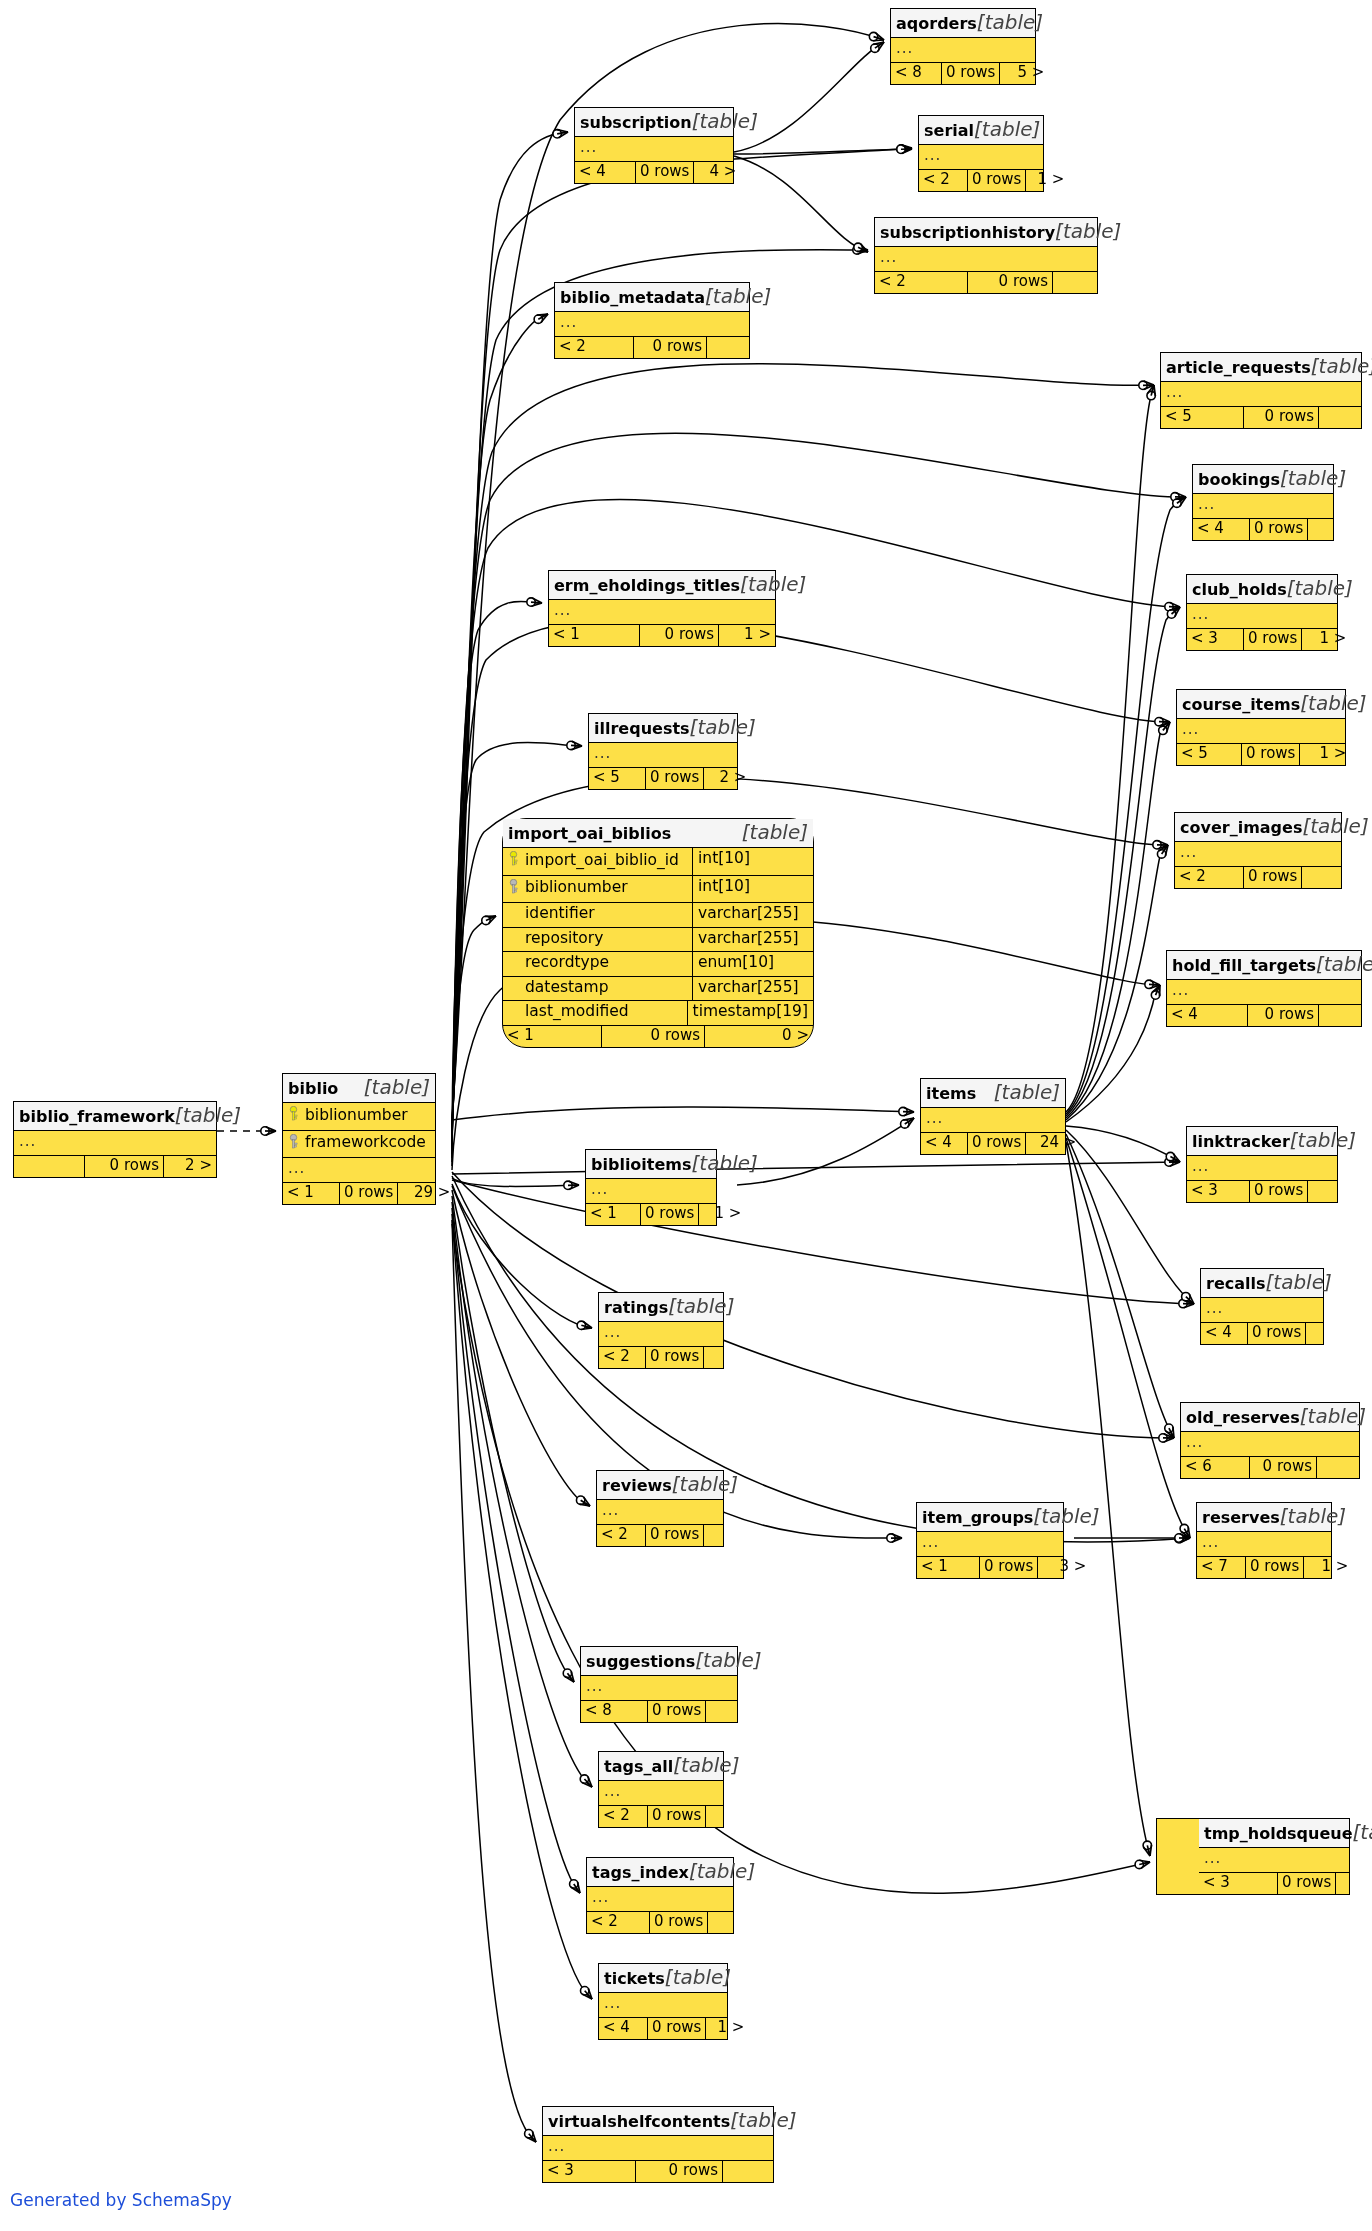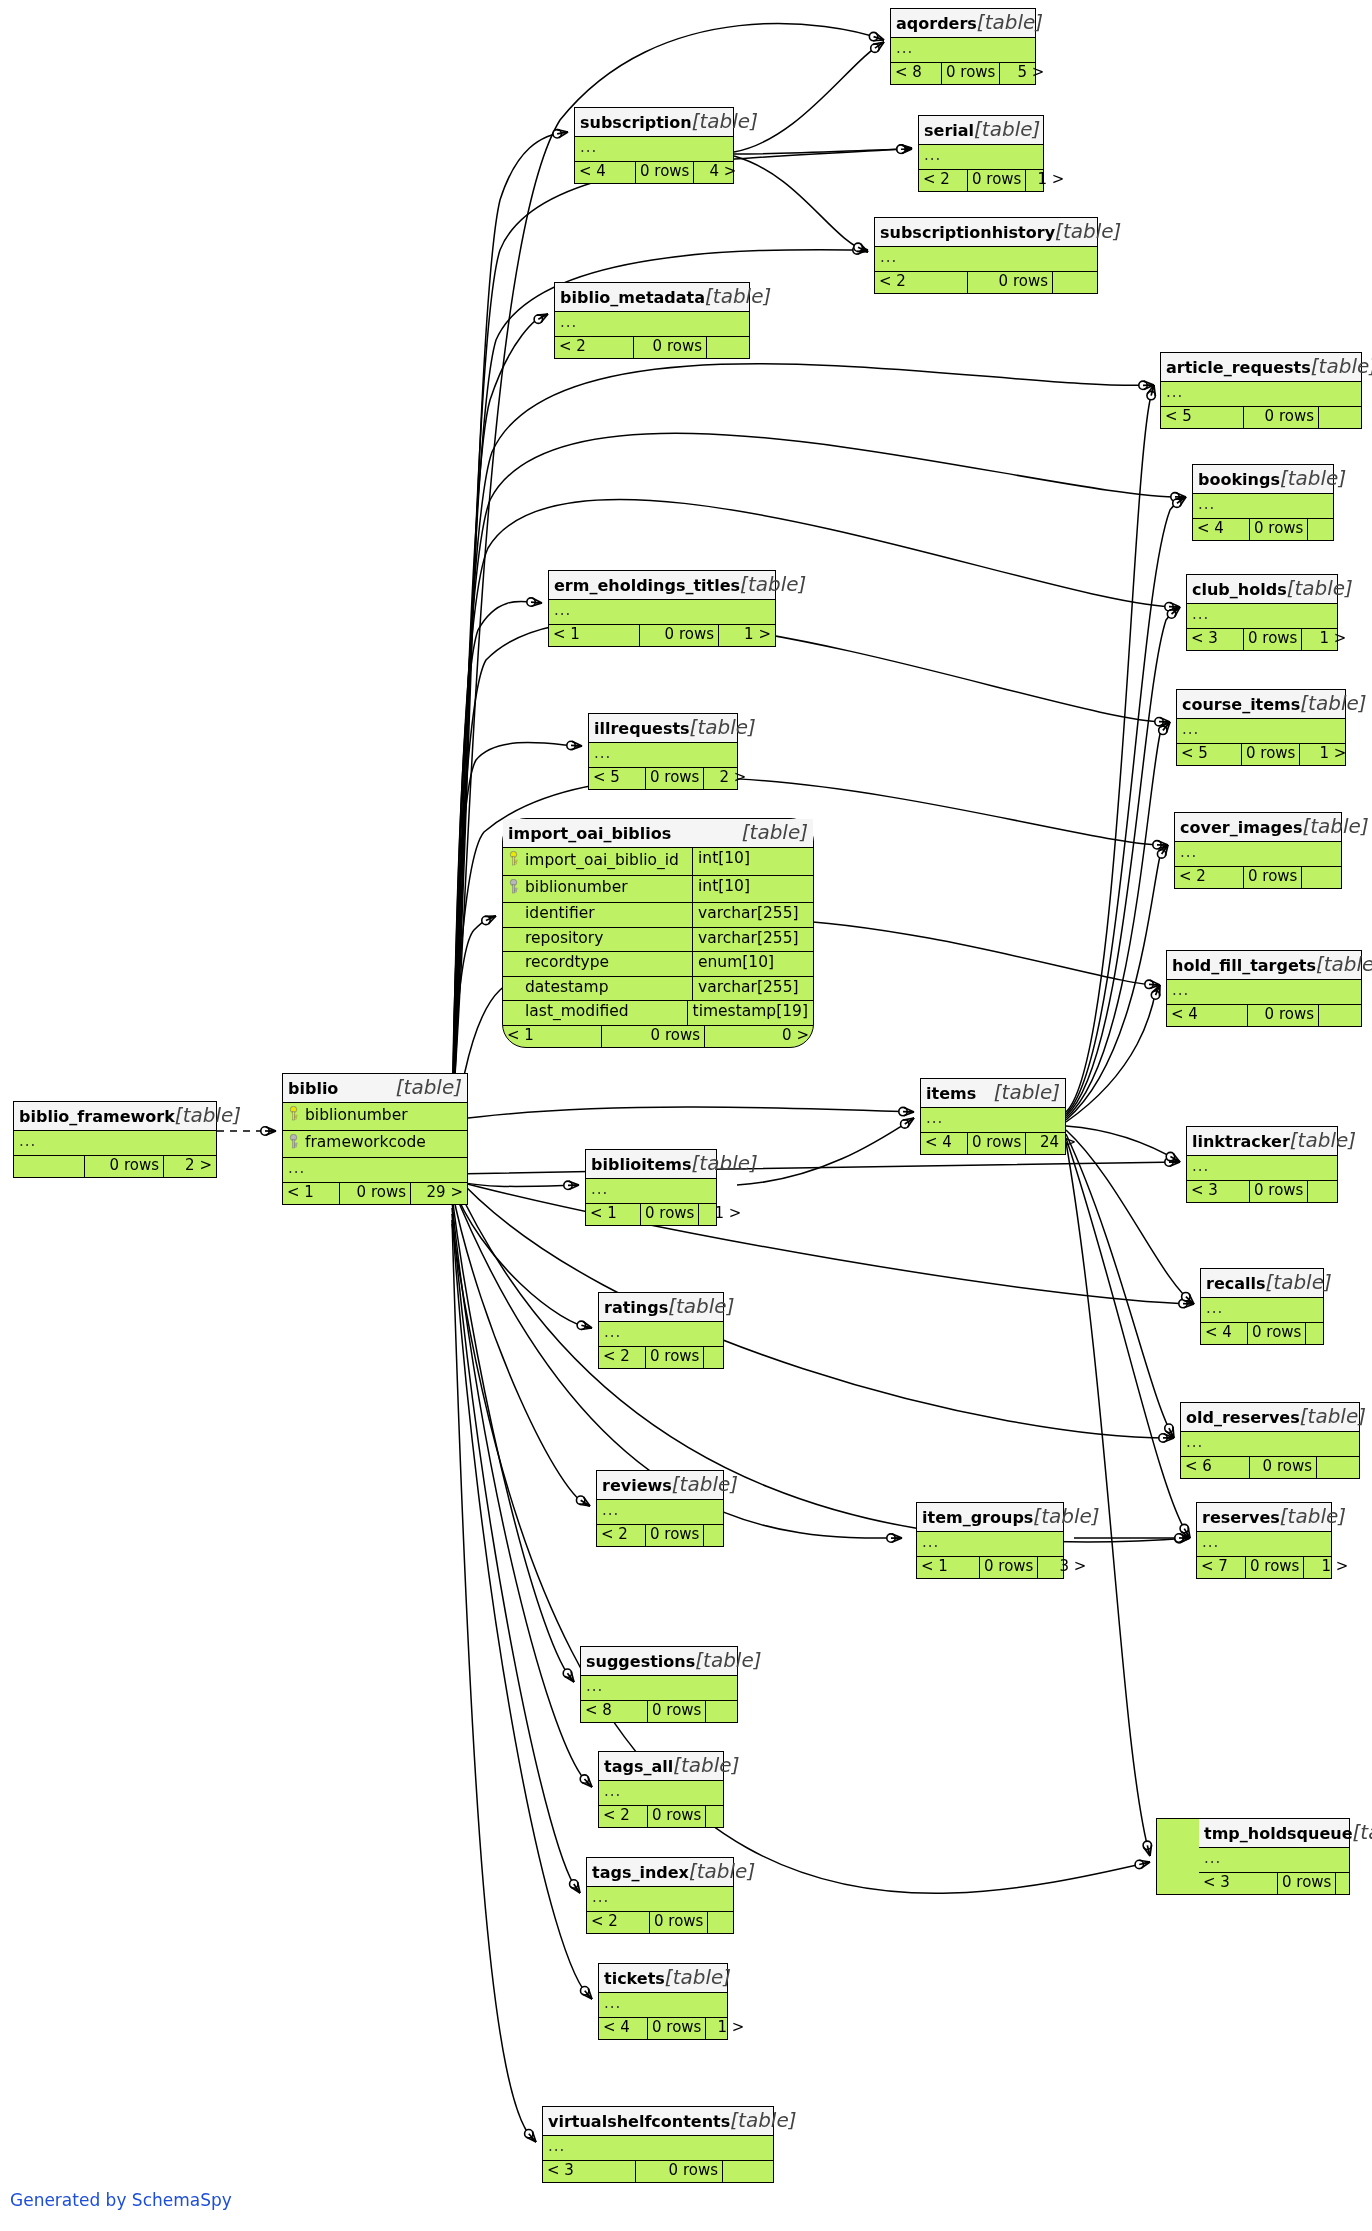--- a/index.html
+++ b/index.html
@@ -29,21 +29,21 @@
     top: 0;
     width: 1372px;
     height: 2231px;
     pointer-events: none;
   }
 
   .node {
     position: absolute;
     box-sizing: border-box;
     border: 1.6px solid #000000;
-    background: #bef264;
+    background: #fde047;
     font-size: 15.5px;
     line-height: 1;
     color: #000000;
     z-index: 5;
   }
 
   .node-title {
     display: flex;
     align-items: baseline;
     justify-content: space-between;
@@ -778,21 +778,21 @@
           <span class="tname">items</span>
           <span class="ttype">[table]</span>
         </div>
         <div class="node-ellipsis">...</div>
         <div class="node-foot">
           <div class="fcell fleft" style="flex: 0 0 38px;">&lt; 4</div>
           <div class="fcell fmid" style="flex: 1 1 auto;">0 rows</div>
           <div class="fcell fright" style="flex: 0 0 46px;">24 &gt;</div>
         </div>
       </div>
-      <div class="node" style="left: 282px; top: 1073px; width: 186px;">
+      <div class="node" style="left: 282px; top: 1073px; width: 154px;">
         <div class="node-title spaced">
           <span class="tname">biblio</span>
           <span class="ttype">[table]</span>
         </div>
         <div class="node-cols">
           <div class="col-row">
             <div class="col-name" style="border-right: none;">
               <span class="key-slot"><span class="keyicon"><svg width="9" height="15" viewBox="0 0 9 15">
                     <circle cx="4.5" cy="3.5" r="3.2" fill="#e8e800" stroke="#777" stroke-width="0.7"></circle>
                     <rect x="3.5" y="5.5" width="2" height="8.5" fill="#e8e800" stroke="#777" stroke-width="0.5"></rect>

